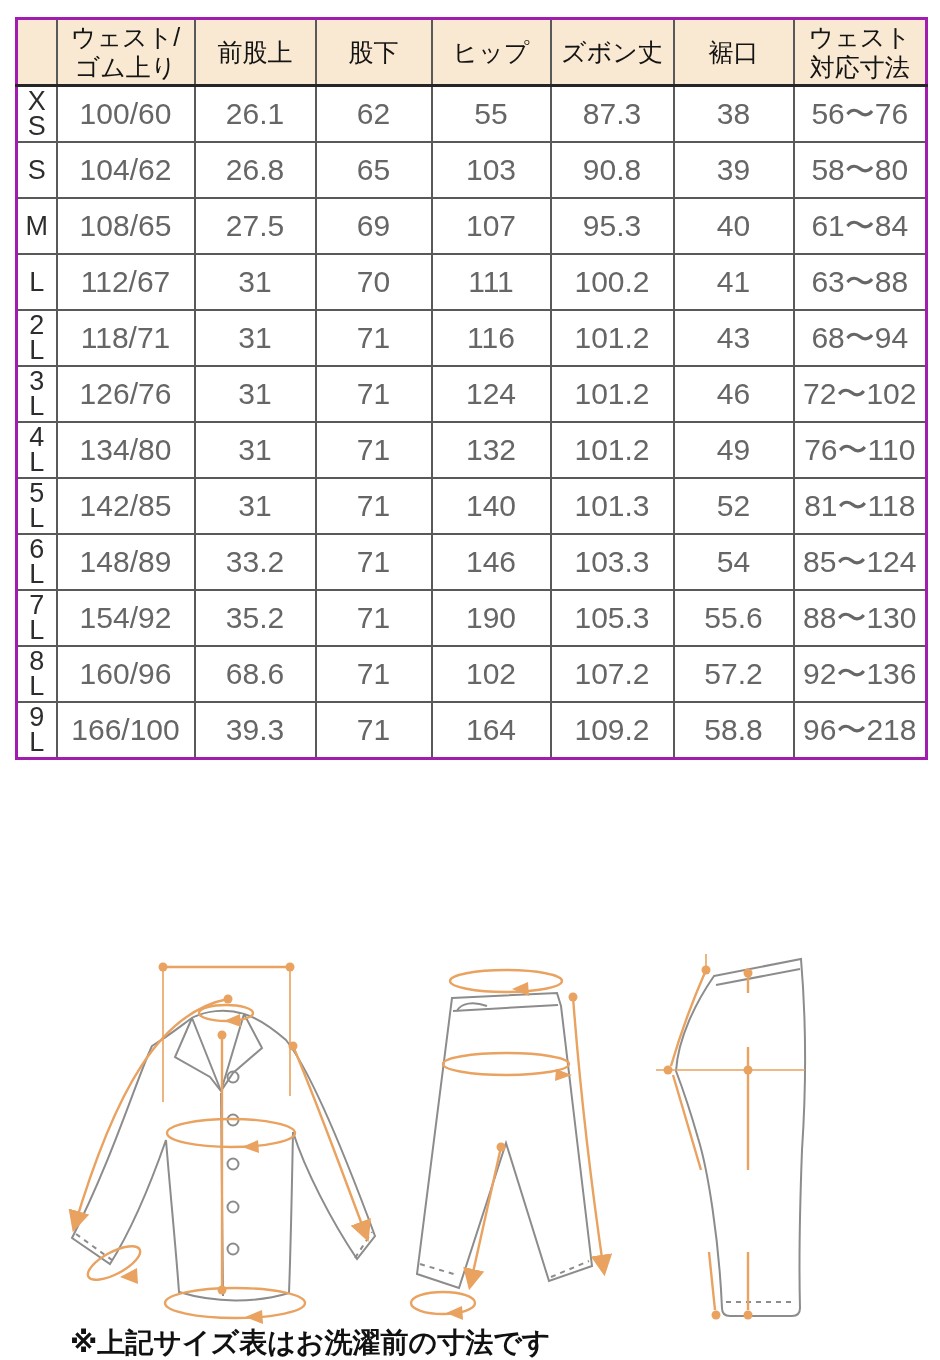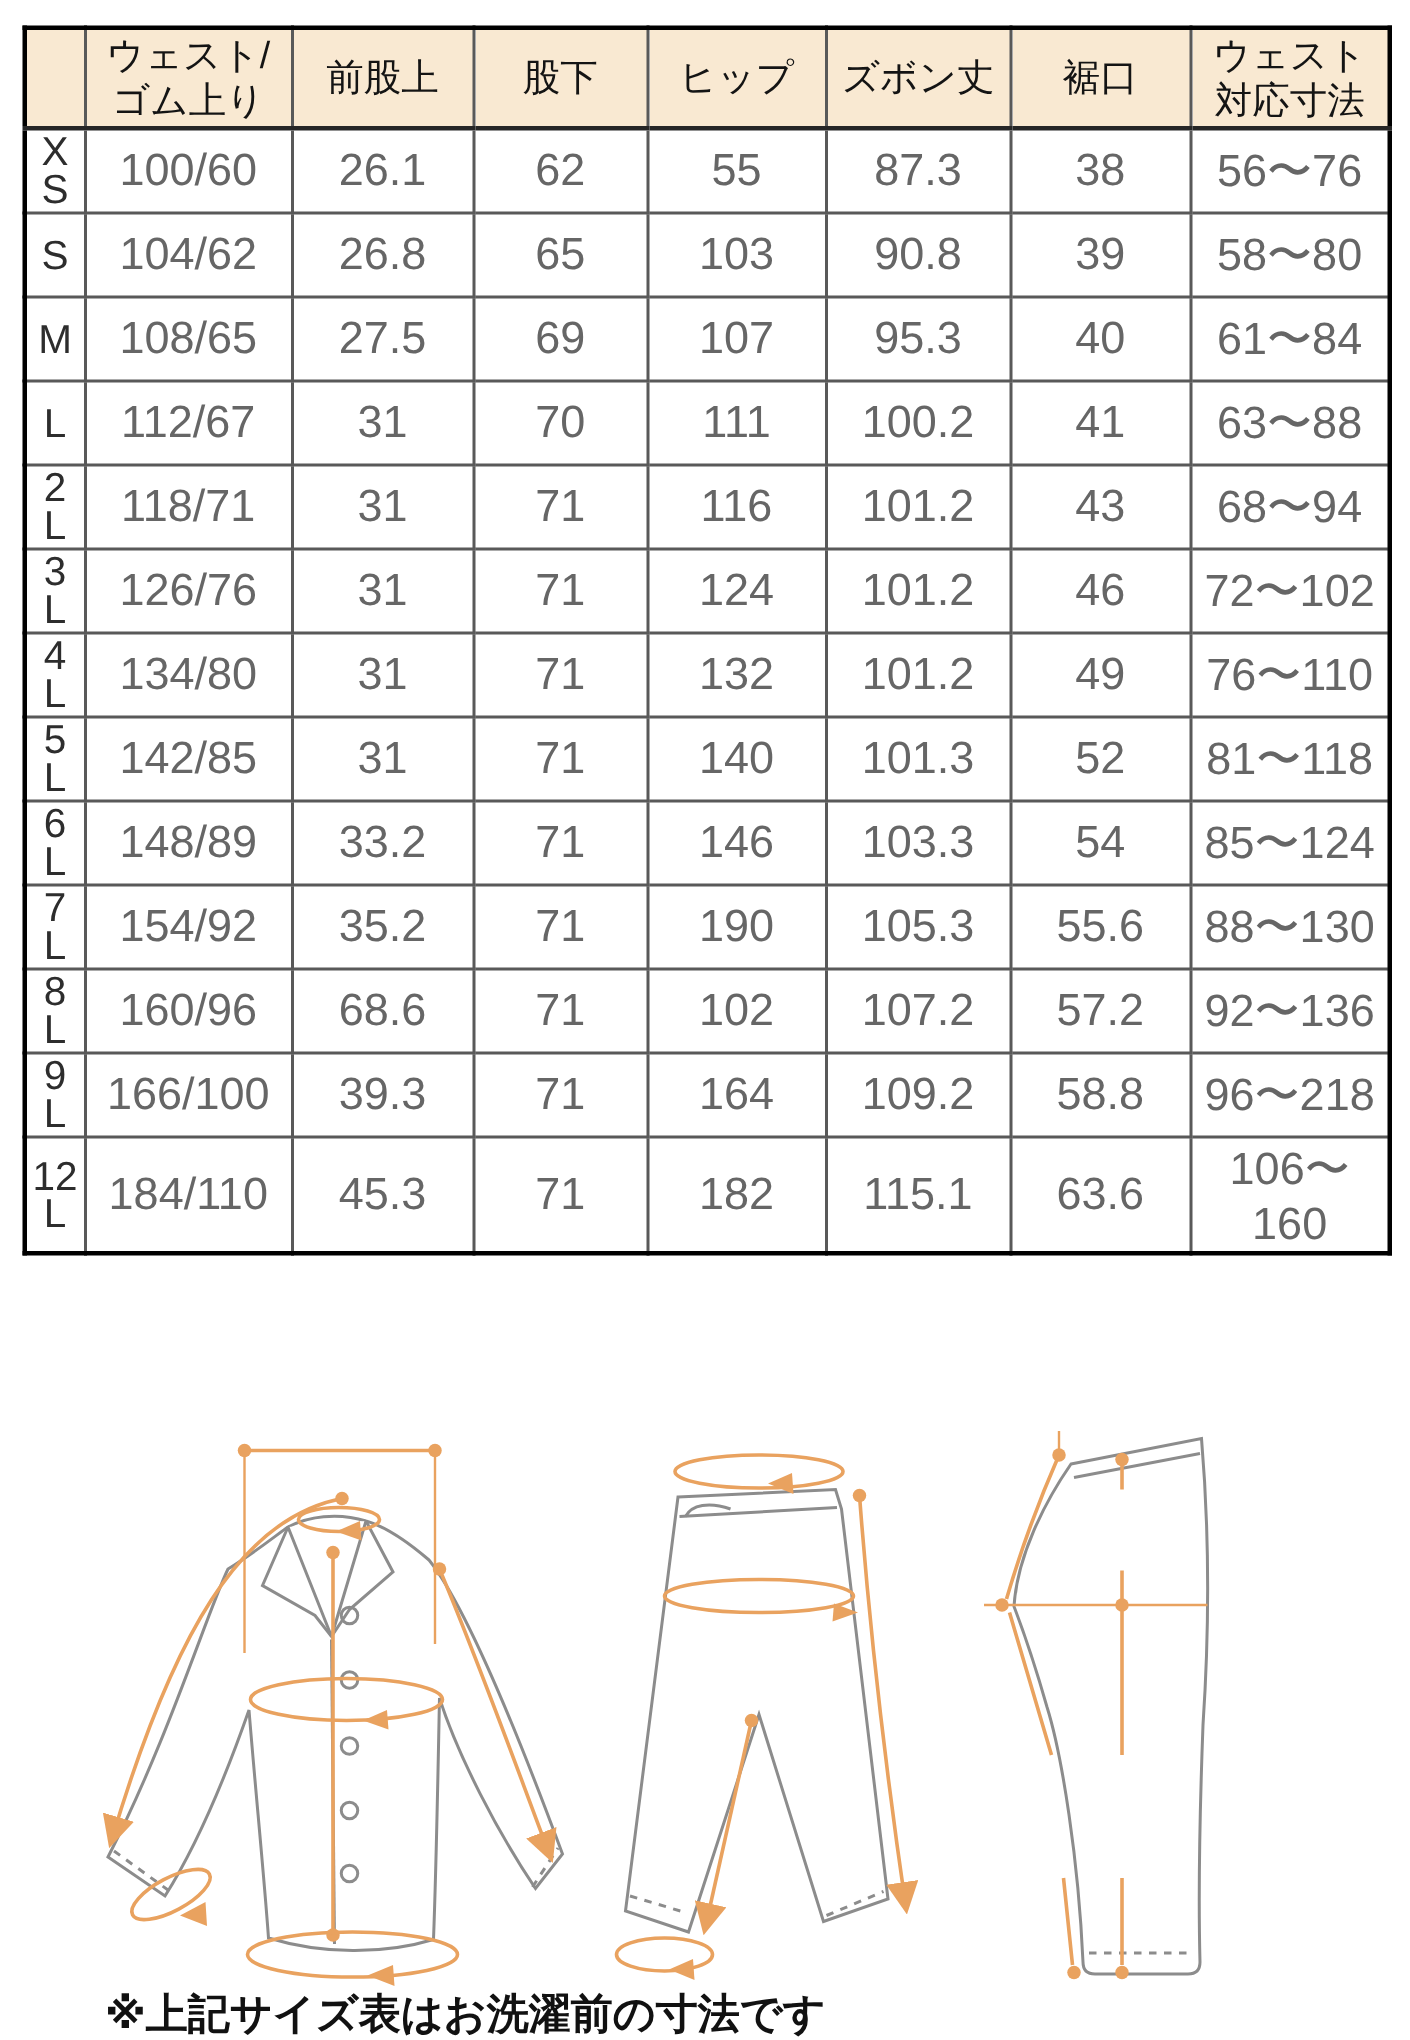--- a/index.html
+++ b/index.html
@@ -4,21 +4,21 @@
 <style>
   html,body{margin:0;padding:0;}
   body{
     position:relative;width:940px;height:1360px;background:#ffffff;
     font-family:"Liberation Sans","DejaVu Sans",sans-serif;overflow:hidden;
   }
   
   table.size-table{
     position:absolute;left:15px;top:17px;width:910px;
     border-collapse:collapse;table-layout:fixed;
-    border:3px solid #000000;
+    border:3px solid #a21caf;
   }
   .size-table th,.size-table td{
     border:2px solid #595959;text-align:center;vertical-align:middle;
     padding:0 2px;overflow:hidden;
   }
   .size-table thead th{
     background:#f9e9d2;height:64px;font-size:25px;font-weight:normal;
     color:#141414;line-height:1.2;white-space:pre-line;
     border-bottom:3px solid #262626;
   }
@@ -209,33 +209,20 @@
           <span class="sl">9</span>
           <span class="sl">L</span>
         </th>
         <td>166/100</td>
         <td>39.3</td>
         <td>71</td>
         <td>164</td>
         <td>109.2</td>
         <td>58.8</td>
         <td>96〜218</td>
-      </tr>
-      <tr>
-        <th>
-          <span class="sl">12</span>
-          <span class="sl">L</span>
-        </th>
-        <td>184/110</td>
-        <td>45.3</td>
-        <td>71</td>
-        <td>182</td>
-        <td>115.1</td>
-        <td>63.6</td>
-        <td>106〜160</td>
       </tr>
     </tbody>
 </table>
 
 <div id="diag">
   <svg width="940" height="420" viewBox="0 940 940 420">
     <defs>
       <marker id="arr" viewBox="0 0 10 10" refX="8" refY="5" markerWidth="9" markerHeight="9" orient="auto-start-reverse">
         <path d="M0,0 L10,5 L0,10 z" fill="#e9a25f"></path>
       </marker>

